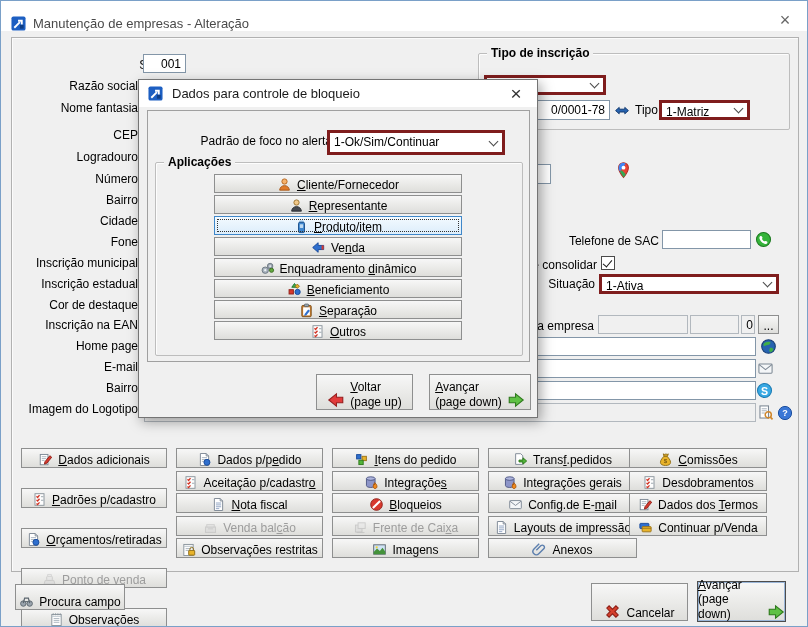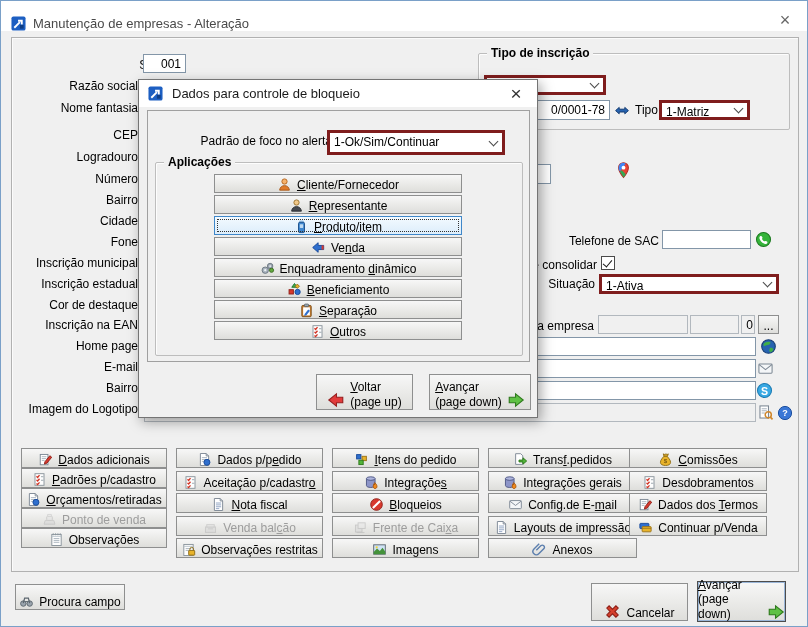--- a/index.html
+++ b/index.html
@@ -183,21 +183,21 @@
       </svg>
     </span>
   <span class="ic abs" style="left:776px;top:404px;width:16px;height:16px;">
       <svg viewBox="0 0 16 16">
         <circle cx="8" cy="8" r="6.6" fill="#3a77d6" stroke="#1d4f9e"></circle>
         <text x="8" y="11.4" font-size="9" font-weight="bold" text-anchor="middle" fill="#fff">?</text>
       </svg>
     </span>
 
   <div id="grid">
-      <div style="position: absolute; left: 20px; top: 447px; width: 146px; display: flex; flex-direction: column; gap: 0;">
+      <div style="position: absolute; left: 20px; top: 447px; width: 146px; display: flex; flex-direction: column; gap: 20px;">
         <div class="btn grid-btn">
           <span class="ic">
             <svg viewBox="0 0 16 16">
               <rect x="2.4" y="2.6" width="8.2" height="11" fill="#fff" stroke="#7d8894"></rect>
               <path d="M4 5h5M4 7h5M4 9h3" stroke="#aab4be"></path>
               <path d="M7.4 10.4l5.2-6.4 2 1.6-5.2 6.4-2.5.9z" fill="#d8392e" stroke="#8f1f17"></path>
             </svg>
           </span>
           <span><u>D</u>ados adicionais</span>
         </div>

